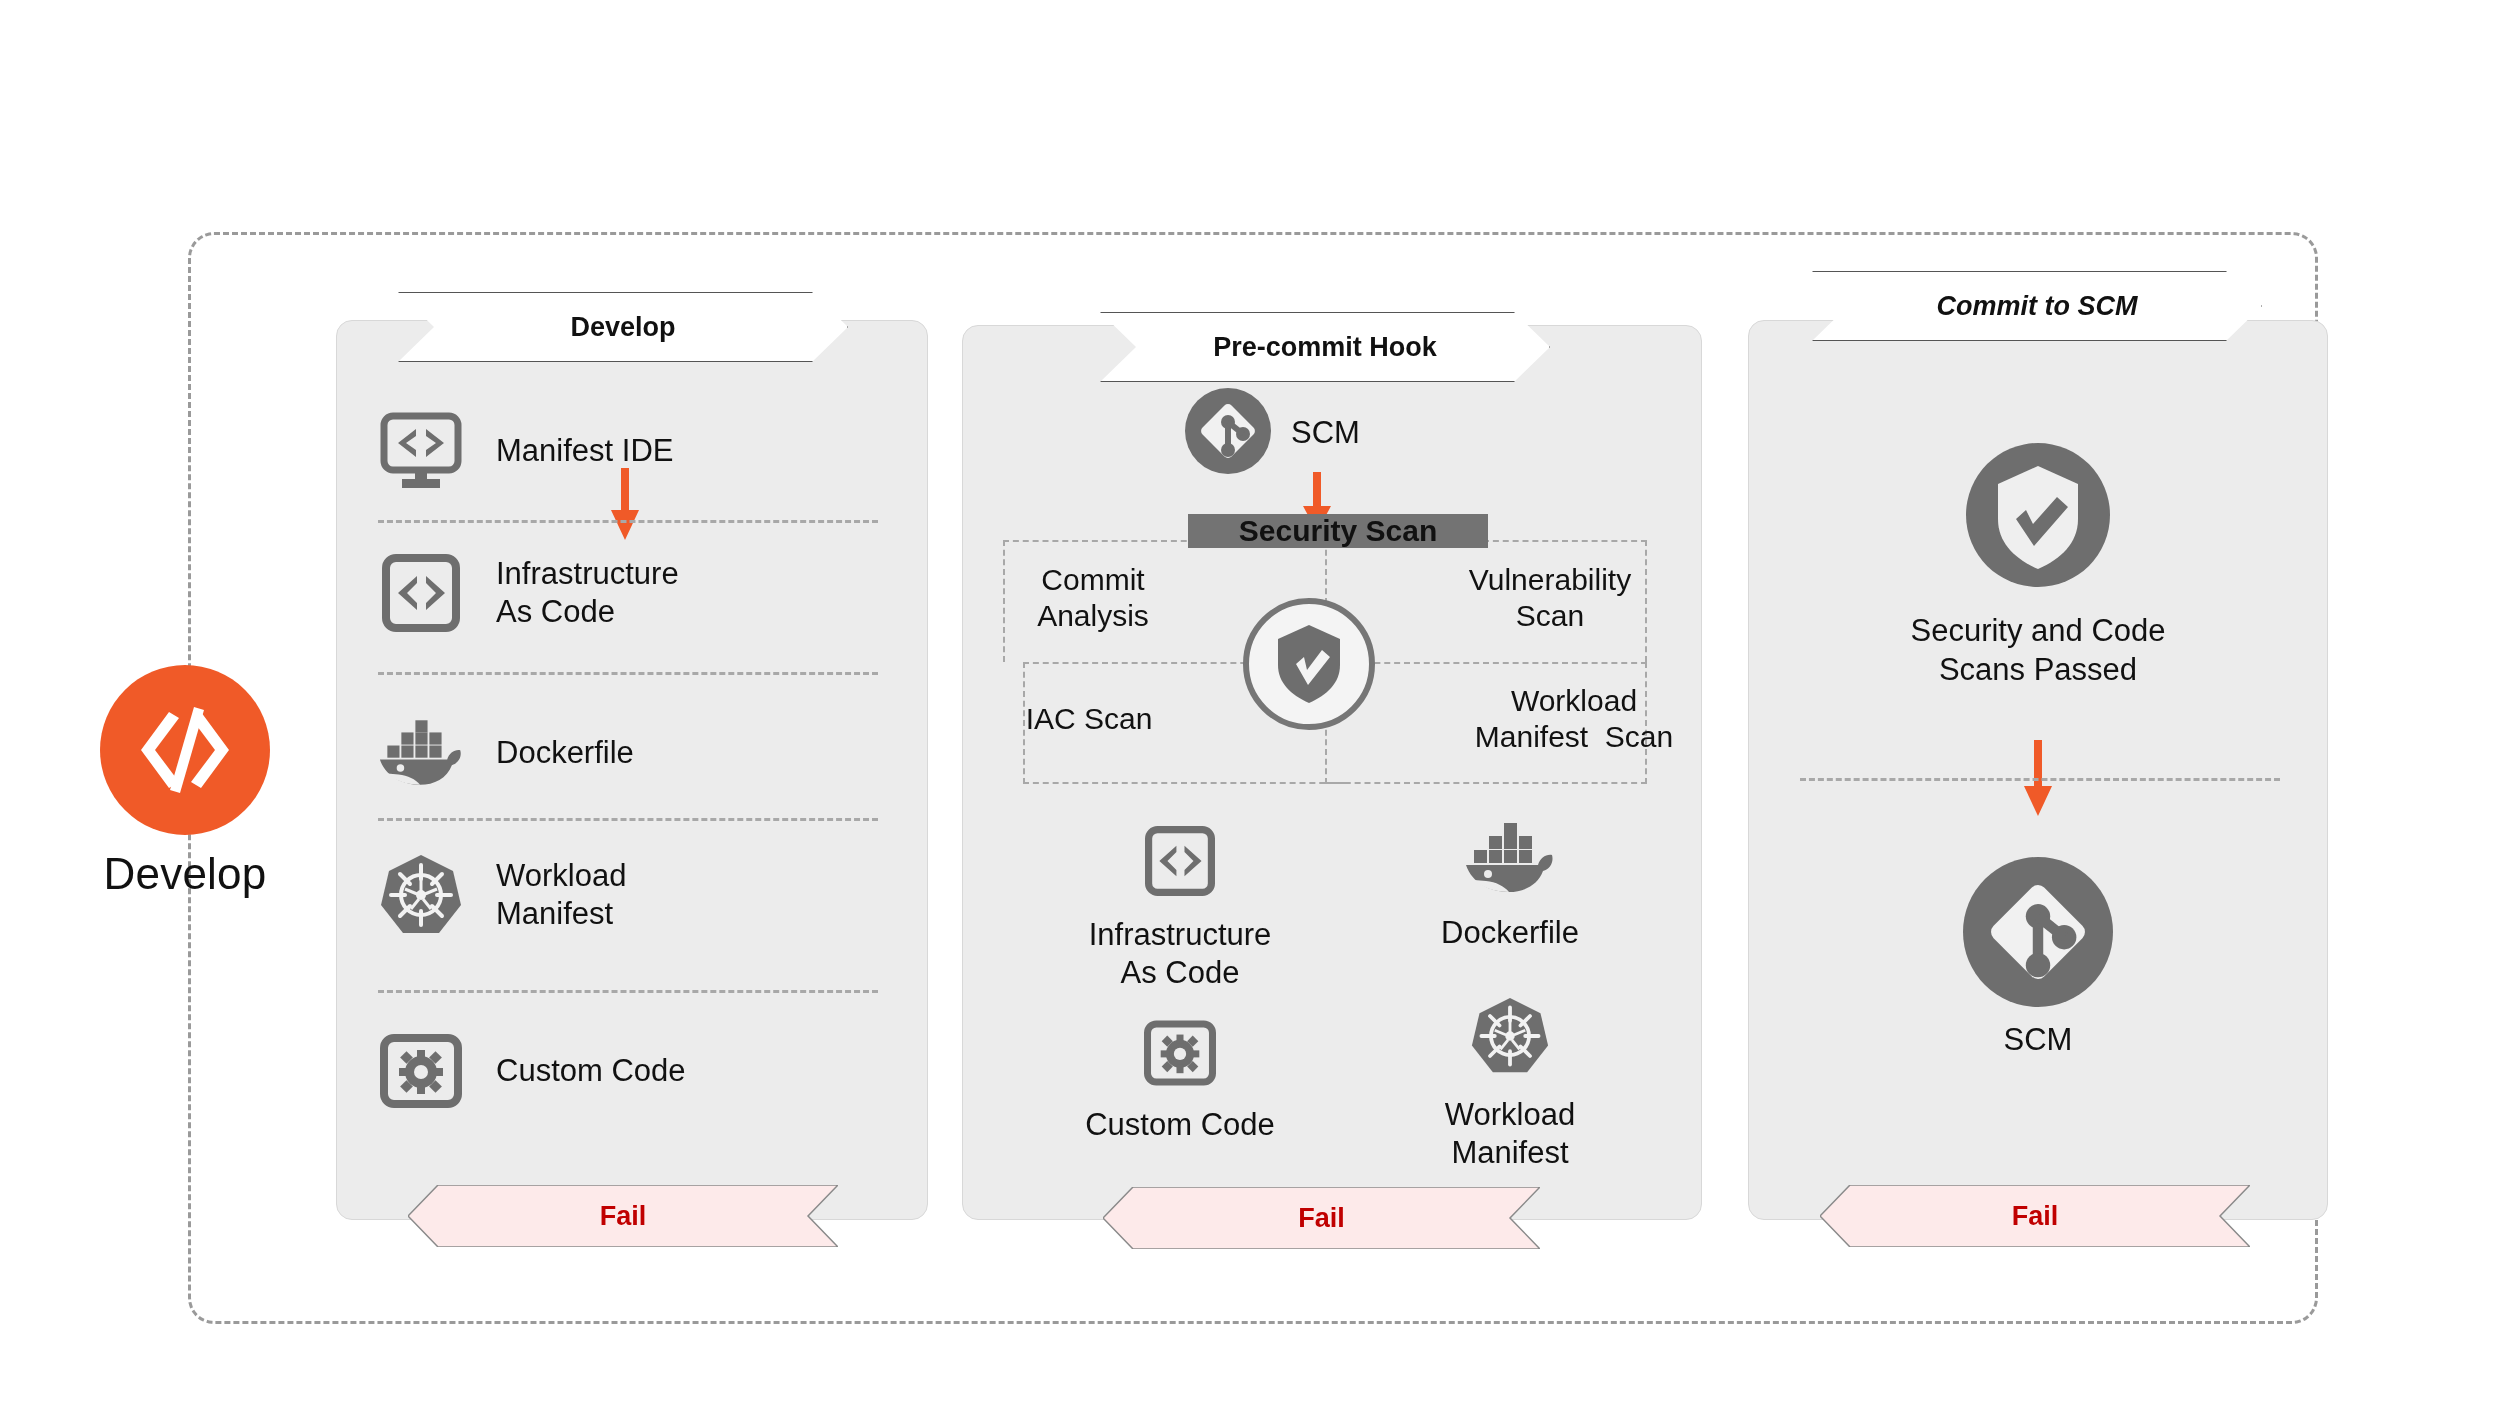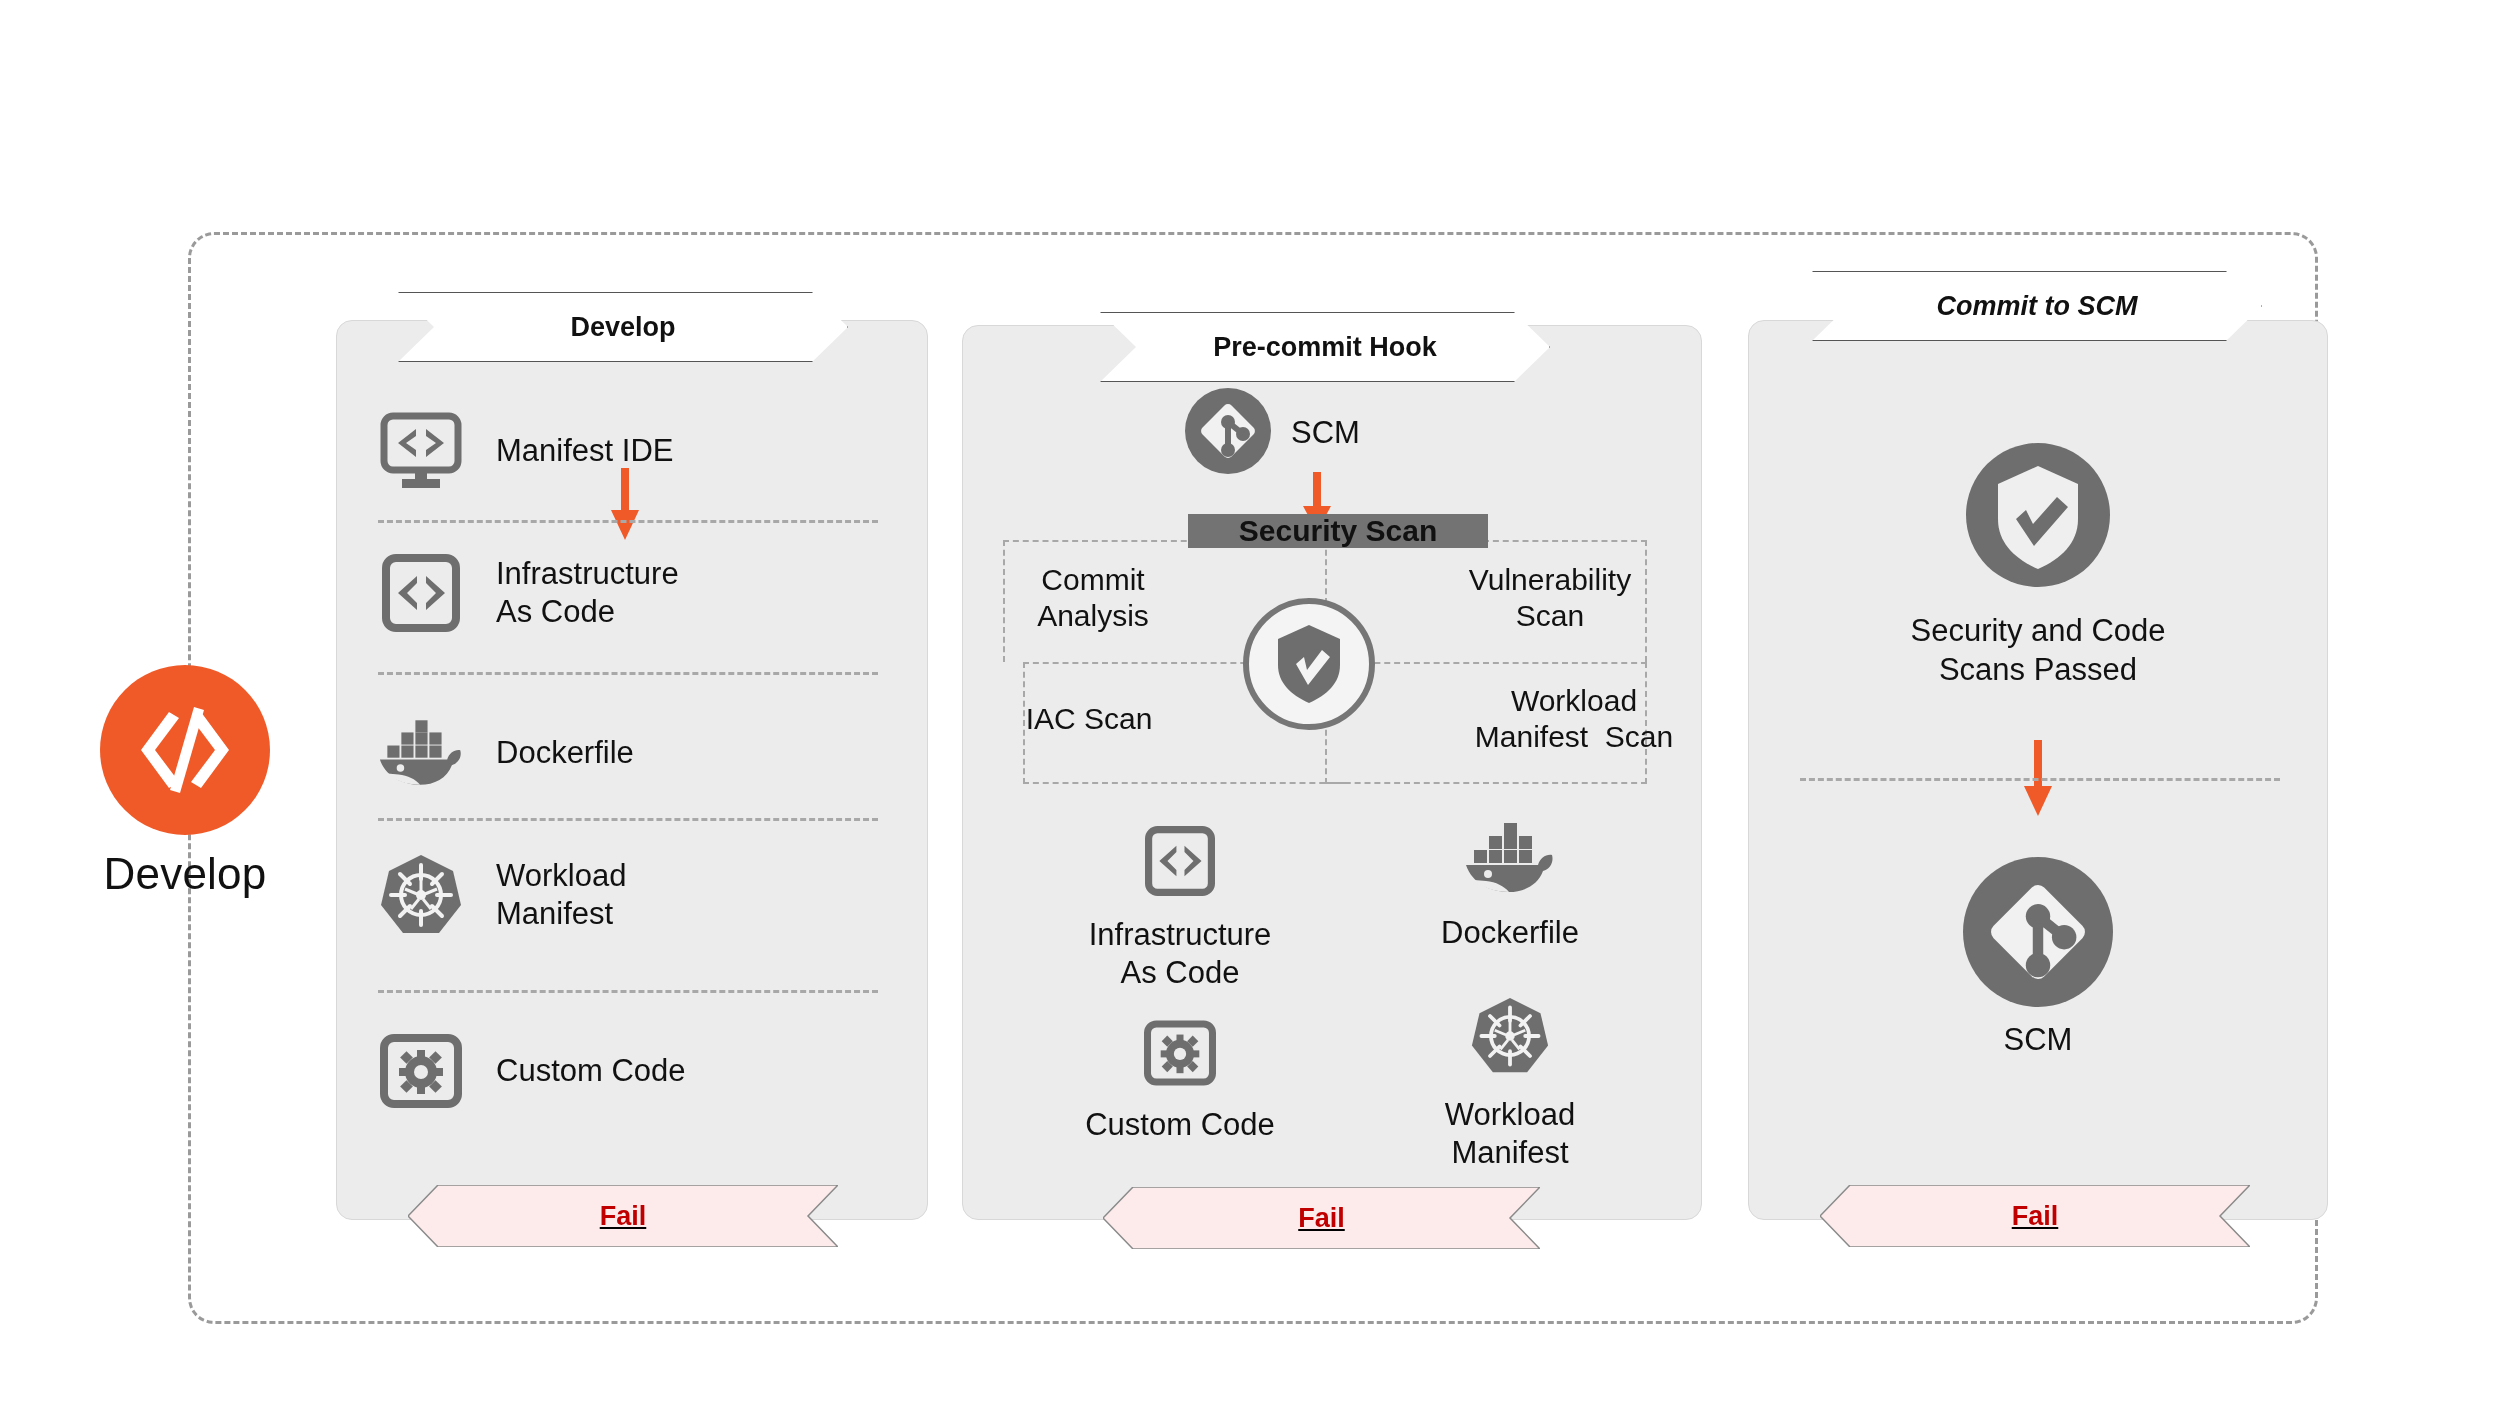--- a/index.html
+++ b/index.html
@@ -71,21 +71,20 @@
   #ribbon-develop{ left:398px; top:292px; width:450px;}
   #ribbon-precommit{ left:1100px; top:288px; width:450px;margin-top:24px;}
   #ribbon-commit{ left:1812px; top:271px; width:450px;font-style:italic;}
 
   
   .fail-ribbon{
     position:absolute;
     height:62px;
     display:flex;align-items:center;justify-content:center;
     z-index:7;
-    text-decoration:underline;
   }
   .fail-ribbon svg{position:absolute;inset:0;width:100%;height:100%;}
   .fail-label{
     position:relative;z-index:2;
     font-size:27px;font-weight:bold;color:#c00000;
   }
   #fail-develop{ left:408px; top:1185px; width:430px;}
   #fail-precommit{ left:1103px; top:1187px; width:437px;}
   #fail-commit{ left:1820px; top:1185px; width:430px;}
 

